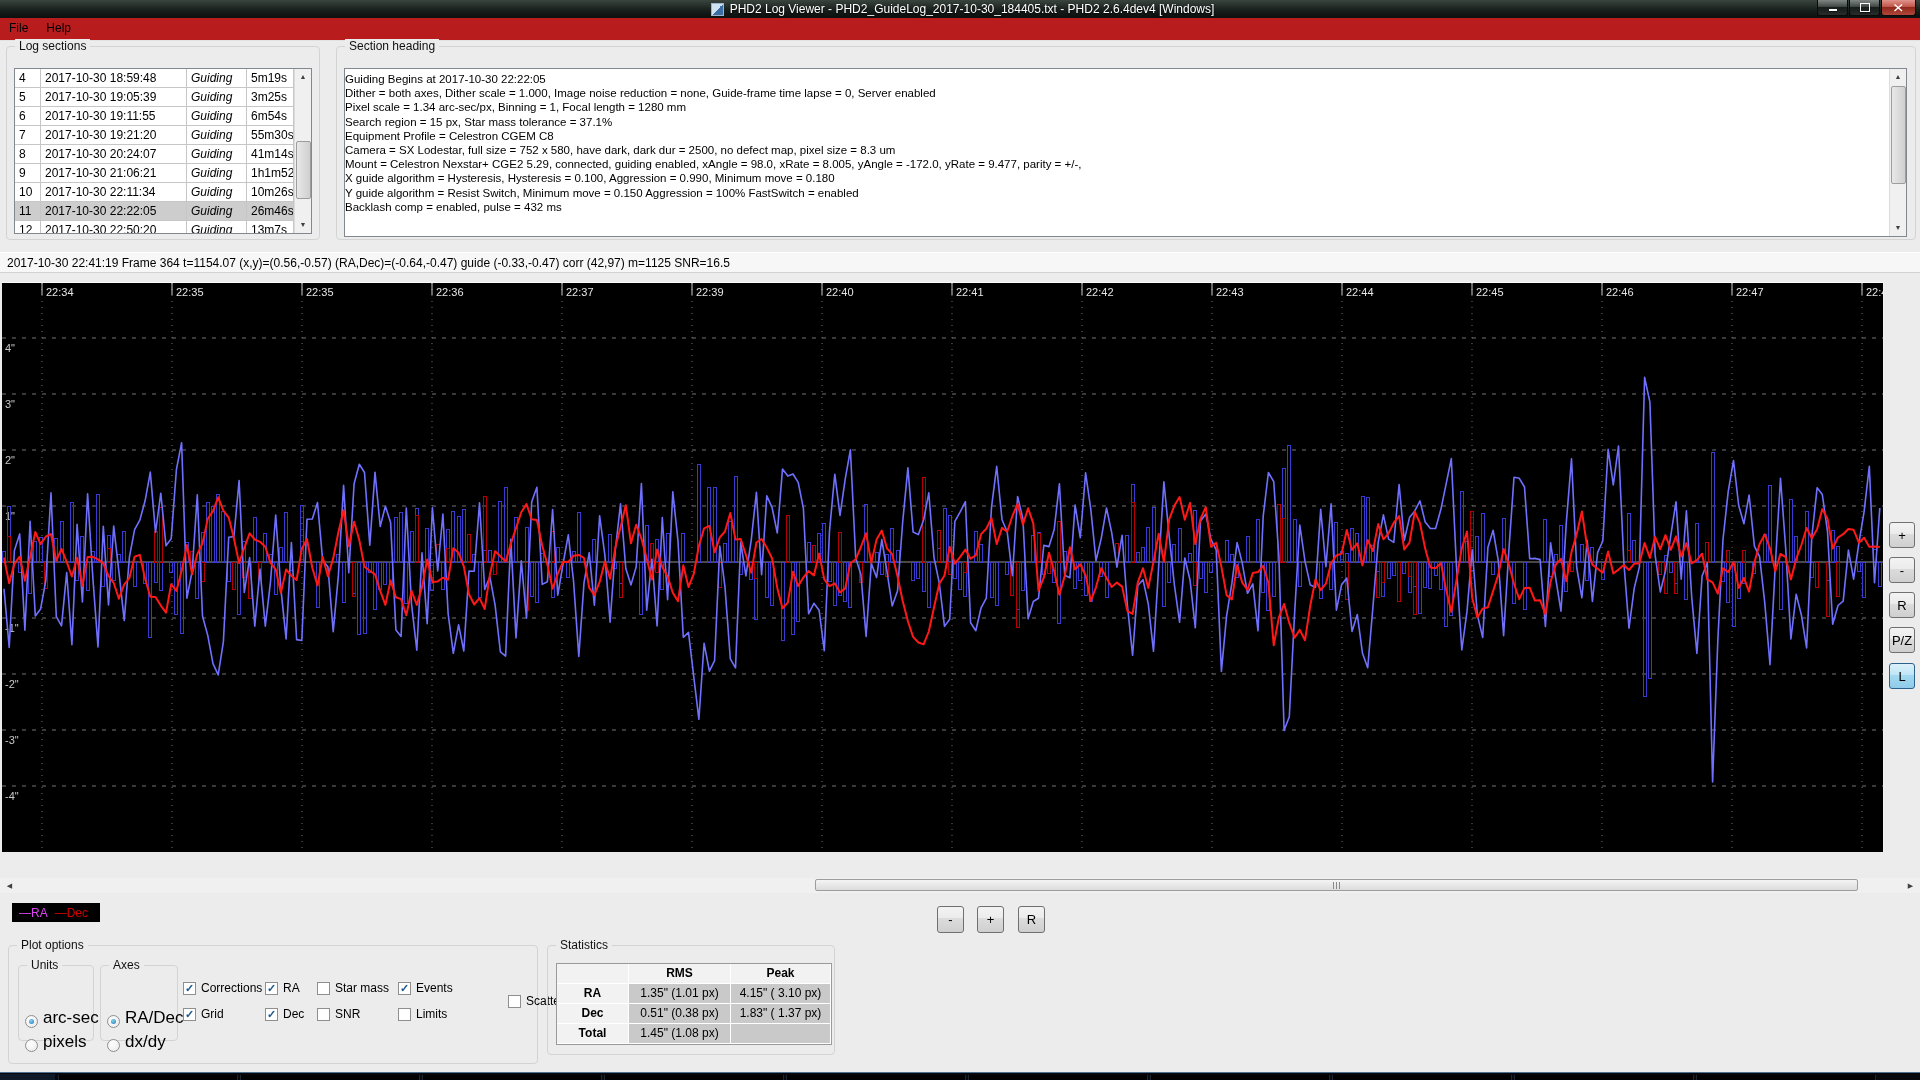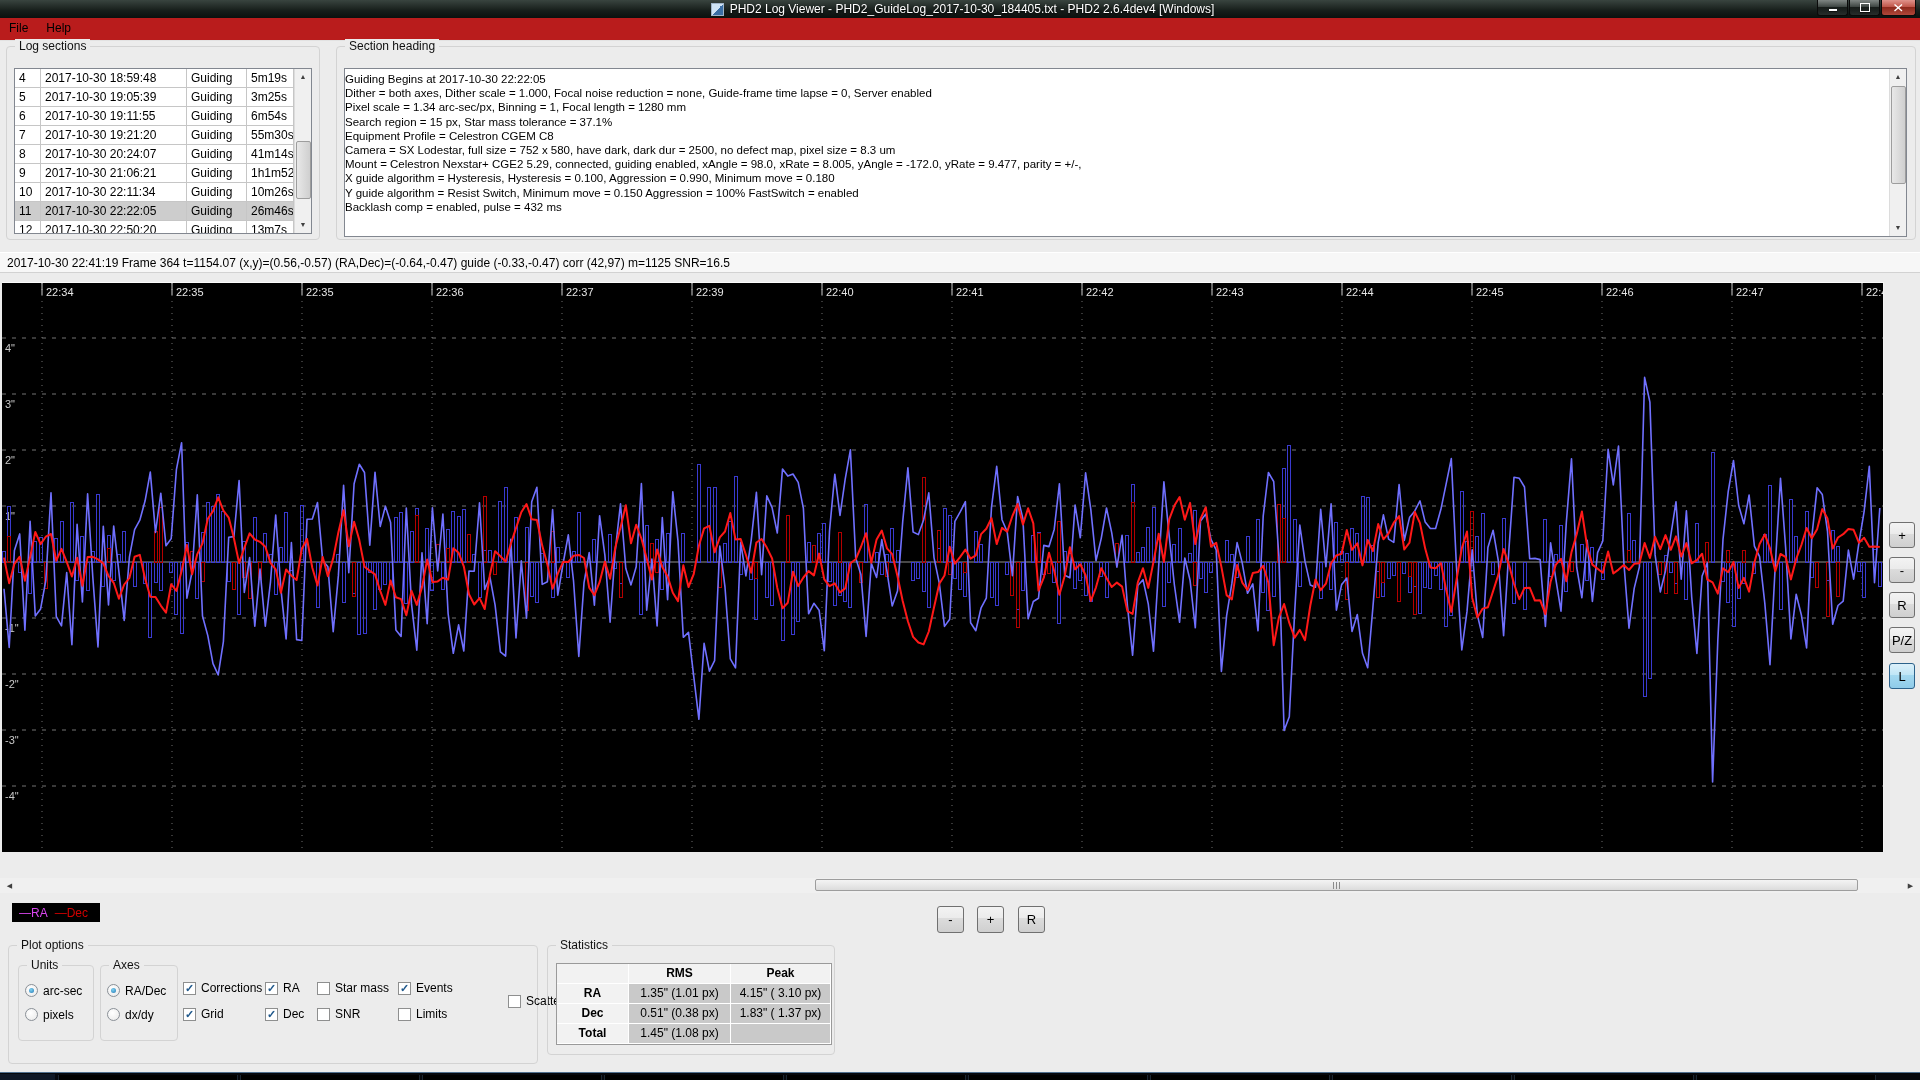--- a/index.html
+++ b/index.html
@@ -29,21 +29,21 @@
   .groupbox{position:absolute;border:1px solid #d3d3d3;border-radius:4px;}
   .gb-label{position:absolute;top:-8px;left:8px;background:#f0f0f0;padding:0 4px;
     font-size:12px;color:#111;white-space:nowrap;background:#ececec;}
 
   
   #loglist{position:absolute;left:14px;top:68px;width:296px;height:164px;background:#fff;
     border:1px solid #828790;overflow:hidden;}
   .lrow{display:flex;height:19px;line-height:18px;font-size:12px;color:#000;}
   .lrow span{border-right:1px solid #c6c6c6;border-bottom:1px solid #c6c6c6;
     padding-left:4px;box-sizing:border-box;overflow:hidden;white-space:nowrap;}
-  .lrow .c0{width:26px;}.lrow .c1{width:146px;}.lrow .c2{width:60px;}.lrow .c3{width:47px;}
+  .lrow .c0{width:26px;}.lrow .c1{width:146px;}.lrow .c2{width:60px;font-style:italic;}.lrow .c3{width:47px;}
   .lrow.sel{background:#cdcdcd;}
   .vscroll{position:absolute;top:0;right:0;width:16px;height:100%;background:#f0f0f0;
     border-left:1px solid #dcdcdc;}
   .varrow{position:absolute;left:0;width:16px;height:16px;font-size:7px;color:#404040;
     text-align:center;line-height:16px;background:#f0f0f0;}
   .vthumb{position:absolute;left:1px;width:13px;background:linear-gradient(90deg,#e8e8e8,#cfcfcf);
     border:1px solid #9d9d9d;border-radius:2px;}
 
   
   #sectiontext{position:absolute;left:344px;top:68px;width:1561px;height:164px;background:#fff;
@@ -75,21 +75,21 @@
     background:linear-gradient(#f4f4f4,#dcdcdc);border:1px solid #9d9d9d;border-radius:2px;
     display:flex;align-items:center;justify-content:center;box-sizing:border-box;}
   .grip{width:1px;height:7px;background:#8a8a8a;margin:0 1px;}
 
   
   #legend{position:absolute;left:12px;top:903px;width:88px;height:19px;background:#000;
     display:flex;align-items:center;font-size:12px;}
   #legend .li{margin-left:7px;white-space:nowrap;}
 
   
-  .radio{position:absolute;display:flex;align-items:flex-start;font-size:12px;color:#000;}
+  .radio{position:absolute;display:flex;align-items:flex-end;font-size:17px;color:#000;margin-top:24px;}
   .rdot{width:13px;height:13px;border-radius:50%;border:1px solid #8a9097;margin-right:5px;
     background:radial-gradient(circle at 40% 35%,#ffffff,#e8e8e8);box-sizing:border-box;position:relative;}
   .radio.on .rdot::after{content:"";position:absolute;left:3px;top:3px;width:5px;height:5px;
     border-radius:50%;background:radial-gradient(circle at 40% 35%,#7fd2f1,#2277b4);}
   .check{position:absolute;display:flex;align-items:center;font-size:12px;color:#000;}
   .cbox{width:13px;height:13px;border:1px solid #8e8f8f;background:#fff;margin-right:5px;
     box-sizing:border-box;text-align:center;line-height:11px;font-size:11px;font-weight:bold;color:#21598c;}
 
   
   #statstable{position:absolute;left:556px;top:963px;border:1px solid #9a9a9a;
@@ -196,21 +196,21 @@
       <div class="vthumb" style="top:72px;height:56px;"></div>
     </div>
     </div>
 
   <div class="groupbox" style="left:336px;top:46px;width:1578px;height:192px;">
     <span class="gb-label">Section heading</span>
   </div>
   <div id="sectiontext">
 
   <div class="sline">Guiding Begins at 2017-10-30 22:22:05</div>
-      <div class="sline">Dither = both axes, Dither scale = 1.000, Focal noise reduction = none, Guide-frame time lapse = 0, Server enabled</div>
+      <div class="sline">Dither = both axes, Dither scale = 1.000, Image noise reduction = none, Guide-frame time lapse = 0, Server enabled</div>
       <div class="sline">Pixel scale = 1.34 arc-sec/px, Binning = 1, Focal length = 1280 mm</div>
       <div class="sline">Search region = 15 px, Star mass tolerance = 37.1%</div>
       <div class="sline">Equipment Profile = Celestron CGEM C8</div>
       <div class="sline">Camera = SX Lodestar, full size = 752 x 580, have dark, dark dur = 2500, no defect map, pixel size = 8.3 um</div>
       <div class="sline">Mount = Celestron Nexstar+ CGE2 5.29,  connected, guiding enabled, xAngle = 98.0, xRate = 8.005, yAngle = -172.0, yRate = 9.477, parity = +/-,</div>
       <div class="sline">X guide algorithm = Hysteresis, Hysteresis = 0.100, Aggression = 0.990, Minimum move = 0.180</div>
       <div class="sline">Y guide algorithm = Resist Switch, Minimum move = 0.150 Aggression = 100% FastSwitch = enabled</div>
       <div class="sline">Backlash comp = enabled, pulse = 432 ms</div>
       <div class="vscroll">
       <div class="varrow" style="top:0;">▲</div>

